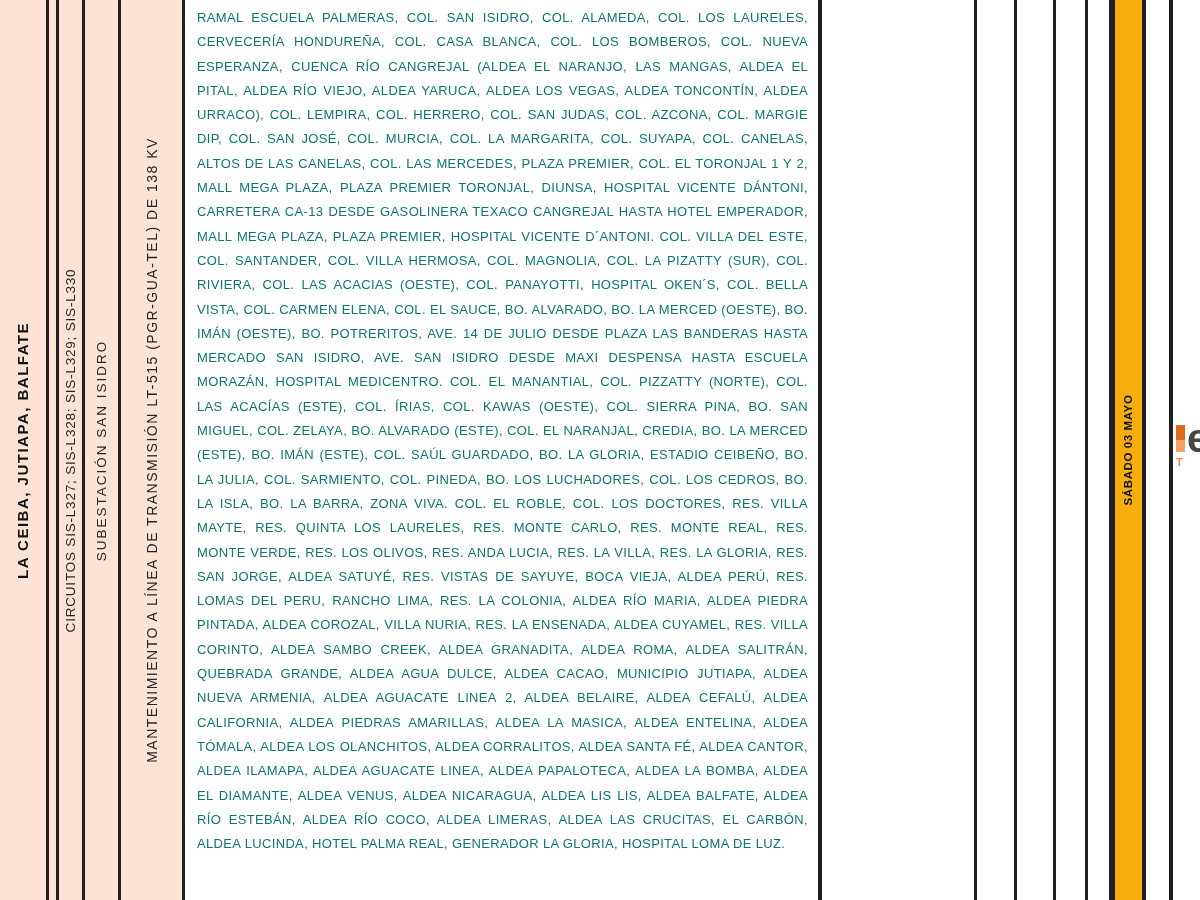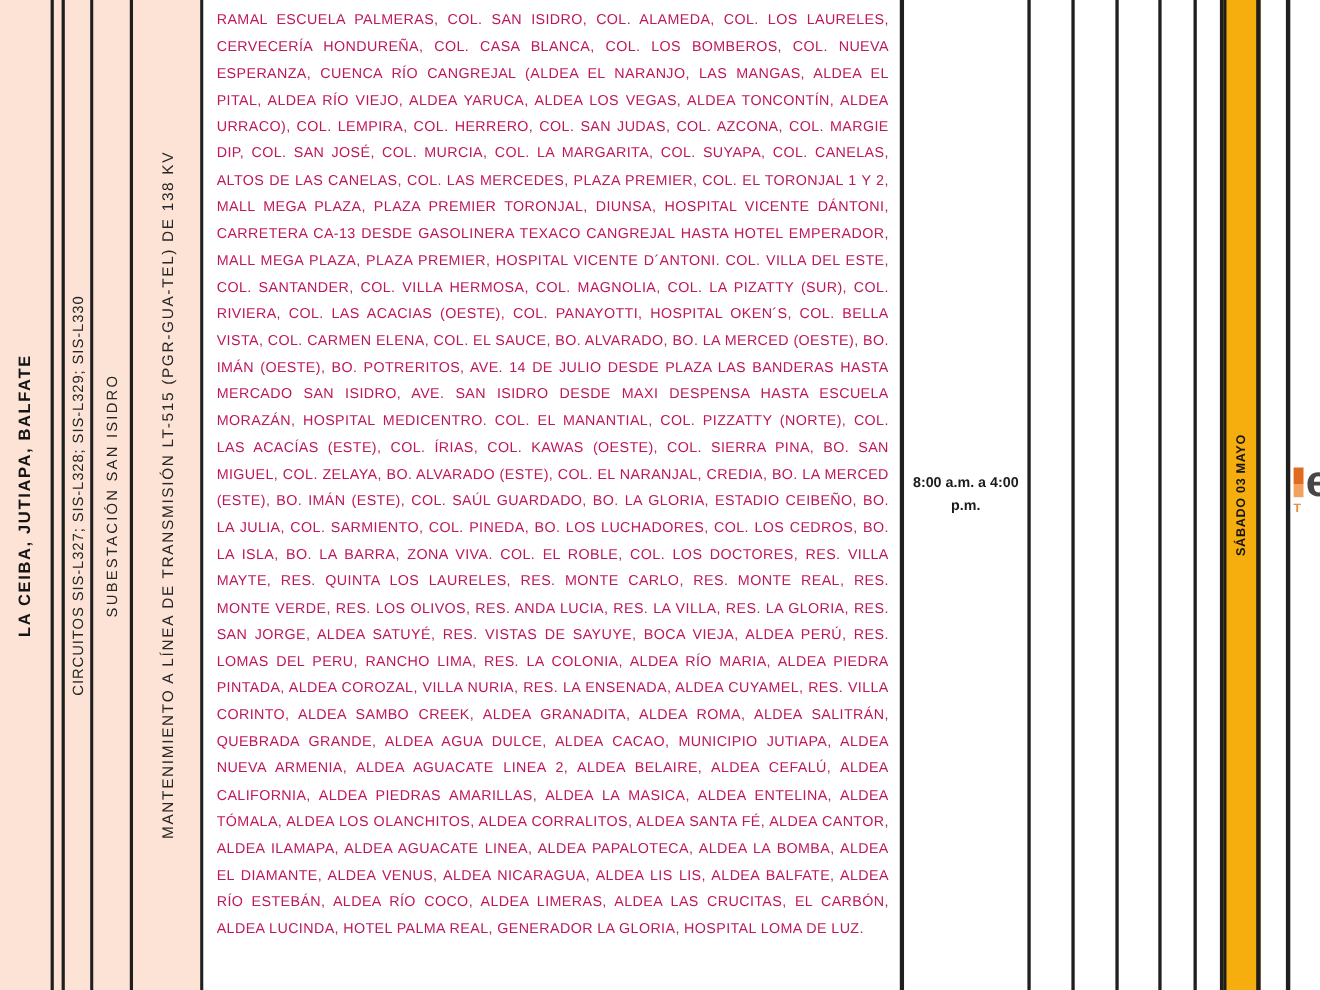--- a/index.html
+++ b/index.html
@@ -35,21 +35,21 @@
   .work-text     { font-size: 14px; font-weight: 400; letter-spacing: 1.5px; color: #262626; }
   .areas-cell {
     background: #ffffff;
     padding: 6px 10px 0 12px;
   }
   .areas-text {
     font-size: 13px;
     line-height: 24.3px;
     letter-spacing: 0.35px;
     text-align: justify;
-    color: #be185d;
+    color: #0f766e;
   }
   .schedule-cell { background: #ffffff; }
   .schedule-text {
     display: inline-block;
     width: 102px;
     text-align: center;
     font-size: 13px;
     font-weight: 700;
     line-height: 1.6;
     color: #1c1c1c;
@@ -113,23 +113,20 @@
   </div>
 
   <div class="col band bline vcenter" style="left:121px; width:64px;">
     <span class="vtext work-text">MANTENIMIENTO A LÍNEA DE TRANSMISIÓN LT-515 (PGR-GUA-TEL) DE 138 KV</span>
   </div>
 
   <div class="col areas-cell" style="left:185px; width:637px; border-right:4px solid #1f1f1f;">
     <div class="areas-text">RAMAL ESCUELA PALMERAS, COL. SAN ISIDRO, COL. ALAMEDA, COL. LOS LAURELES, CERVECERÍA HONDUREÑA, COL. CASA BLANCA, COL. LOS BOMBEROS, COL. NUEVA ESPERANZA, CUENCA RÍO CANGREJAL (ALDEA EL NARANJO, LAS MANGAS, ALDEA EL PITAL, ALDEA RÍO VIEJO, ALDEA YARUCA, ALDEA LOS VEGAS, ALDEA TONCONTÍN, ALDEA URRACO), COL. LEMPIRA, COL. HERRERO, COL. SAN JUDAS, COL. AZCONA, COL. MARGIE DIP, COL. SAN JOSÉ, COL. MURCIA, COL. LA MARGARITA, COL. SUYAPA, COL. CANELAS, ALTOS DE LAS CANELAS, COL. LAS MERCEDES, PLAZA PREMIER, COL. EL TORONJAL 1 Y 2, MALL MEGA PLAZA, PLAZA PREMIER TORONJAL, DIUNSA, HOSPITAL VICENTE DÁNTONI, CARRETERA CA-13 DESDE GASOLINERA TEXACO CANGREJAL HASTA HOTEL EMPERADOR, MALL MEGA PLAZA, PLAZA PREMIER, HOSPITAL VICENTE D´ANTONI. COL. VILLA DEL ESTE, COL. SANTANDER, COL. VILLA HERMOSA, COL. MAGNOLIA, COL. LA PIZATTY (SUR), COL. RIVIERA, COL. LAS ACACIAS (OESTE), COL. PANAYOTTI, HOSPITAL OKEN´S, COL. BELLA VISTA, COL. CARMEN ELENA, COL. EL SAUCE, BO. ALVARADO, BO. LA MERCED (OESTE), BO. IMÁN (OESTE), BO. POTRERITOS, AVE. 14 DE JULIO DESDE PLAZA LAS BANDERAS HASTA MERCADO SAN ISIDRO, AVE. SAN ISIDRO DESDE MAXI DESPENSA HASTA ESCUELA MORAZÁN, HOSPITAL MEDICENTRO. COL. EL MANANTIAL, COL. PIZZATTY (NORTE), COL. LAS ACACÍAS (ESTE), COL. ÍRIAS, COL. KAWAS (OESTE), COL. SIERRA PINA, BO. SAN MIGUEL, COL. ZELAYA, BO. ALVARADO (ESTE), COL. EL NARANJAL, CREDIA, BO. LA MERCED (ESTE), BO. IMÁN (ESTE), COL. SAÚL GUARDADO, BO. LA GLORIA, ESTADIO CEIBEÑO, BO. LA JULIA, COL. SARMIENTO, COL. PINEDA, BO. LOS LUCHADORES, COL. LOS CEDROS, BO. LA ISLA, BO. LA BARRA, ZONA VIVA. COL. EL ROBLE, COL. LOS DOCTORES, RES. VILLA MAYTE, RES. QUINTA LOS LAURELES, RES. MONTE CARLO, RES. MONTE REAL, RES. MONTE VERDE, RES. LOS OLIVOS, RES. ANDA LUCIA, RES. LA VILLA, RES. LA GLORIA, RES. SAN JORGE, ALDEA SATUYÉ, RES. VISTAS DE SAYUYE, BOCA VIEJA, ALDEA PERÚ, RES. LOMAS DEL PERU, RANCHO LIMA, RES. LA COLONIA, ALDEA RÍO MARIA, ALDEA PIEDRA PINTADA, ALDEA COROZAL, VILLA NURIA, RES. LA ENSENADA, ALDEA CUYAMEL, RES. VILLA CORINTO, ALDEA SAMBO CREEK, ALDEA GRANADITA, ALDEA ROMA, ALDEA SALITRÁN, QUEBRADA GRANDE, ALDEA AGUA DULCE, ALDEA CACAO, MUNICIPIO JUTIAPA, ALDEA NUEVA ARMENIA, ALDEA AGUACATE LINEA 2, ALDEA BELAIRE, ALDEA CEFALÚ, ALDEA CALIFORNIA, ALDEA PIEDRAS AMARILLAS, ALDEA LA MASICA, ALDEA ENTELINA, ALDEA TÓMALA, ALDEA LOS OLANCHITOS, ALDEA CORRALITOS, ALDEA SANTA FÉ, ALDEA CANTOR, ALDEA ILAMAPA, ALDEA AGUACATE LINEA, ALDEA PAPALOTECA, ALDEA LA BOMBA, ALDEA EL DIAMANTE, ALDEA VENUS, ALDEA NICARAGUA, ALDEA LIS LIS, ALDEA BALFATE, ALDEA RÍO ESTEBÁN, ALDEA RÍO COCO, ALDEA LIMERAS, ALDEA LAS CRUCITAS, EL CARBÓN, ALDEA LUCINDA, HOTEL PALMA REAL, GENERADOR LA GLORIA, HOSPITAL LOMA DE LUZ.</div>
   </div>
 
-  <div class="col schedule-cell bline vcenter" style="left:822px; width:115px;">
-    <span class="schedule-text">8:00&nbsp;a.m.&nbsp;a&nbsp;4:00 p.m.</span>
-  </div>
 
   <div class="col bline" style="left:937px;  width:40px;"></div>
   <div class="col bline" style="left:977px;  width:40px;"></div>
   <div class="col bline" style="left:1017px; width:39px;"></div>
   <div class="col bline" style="left:1056px; width:32px;"></div>
   <div class="col bline" style="left:1088px; width:24px;"></div>
 
   <div class="col date-cell vcenter" style="left:1112px; width:34px;">
     <span class="vtext date-text">SÁBADO 03 MAYO</span>
   </div>

